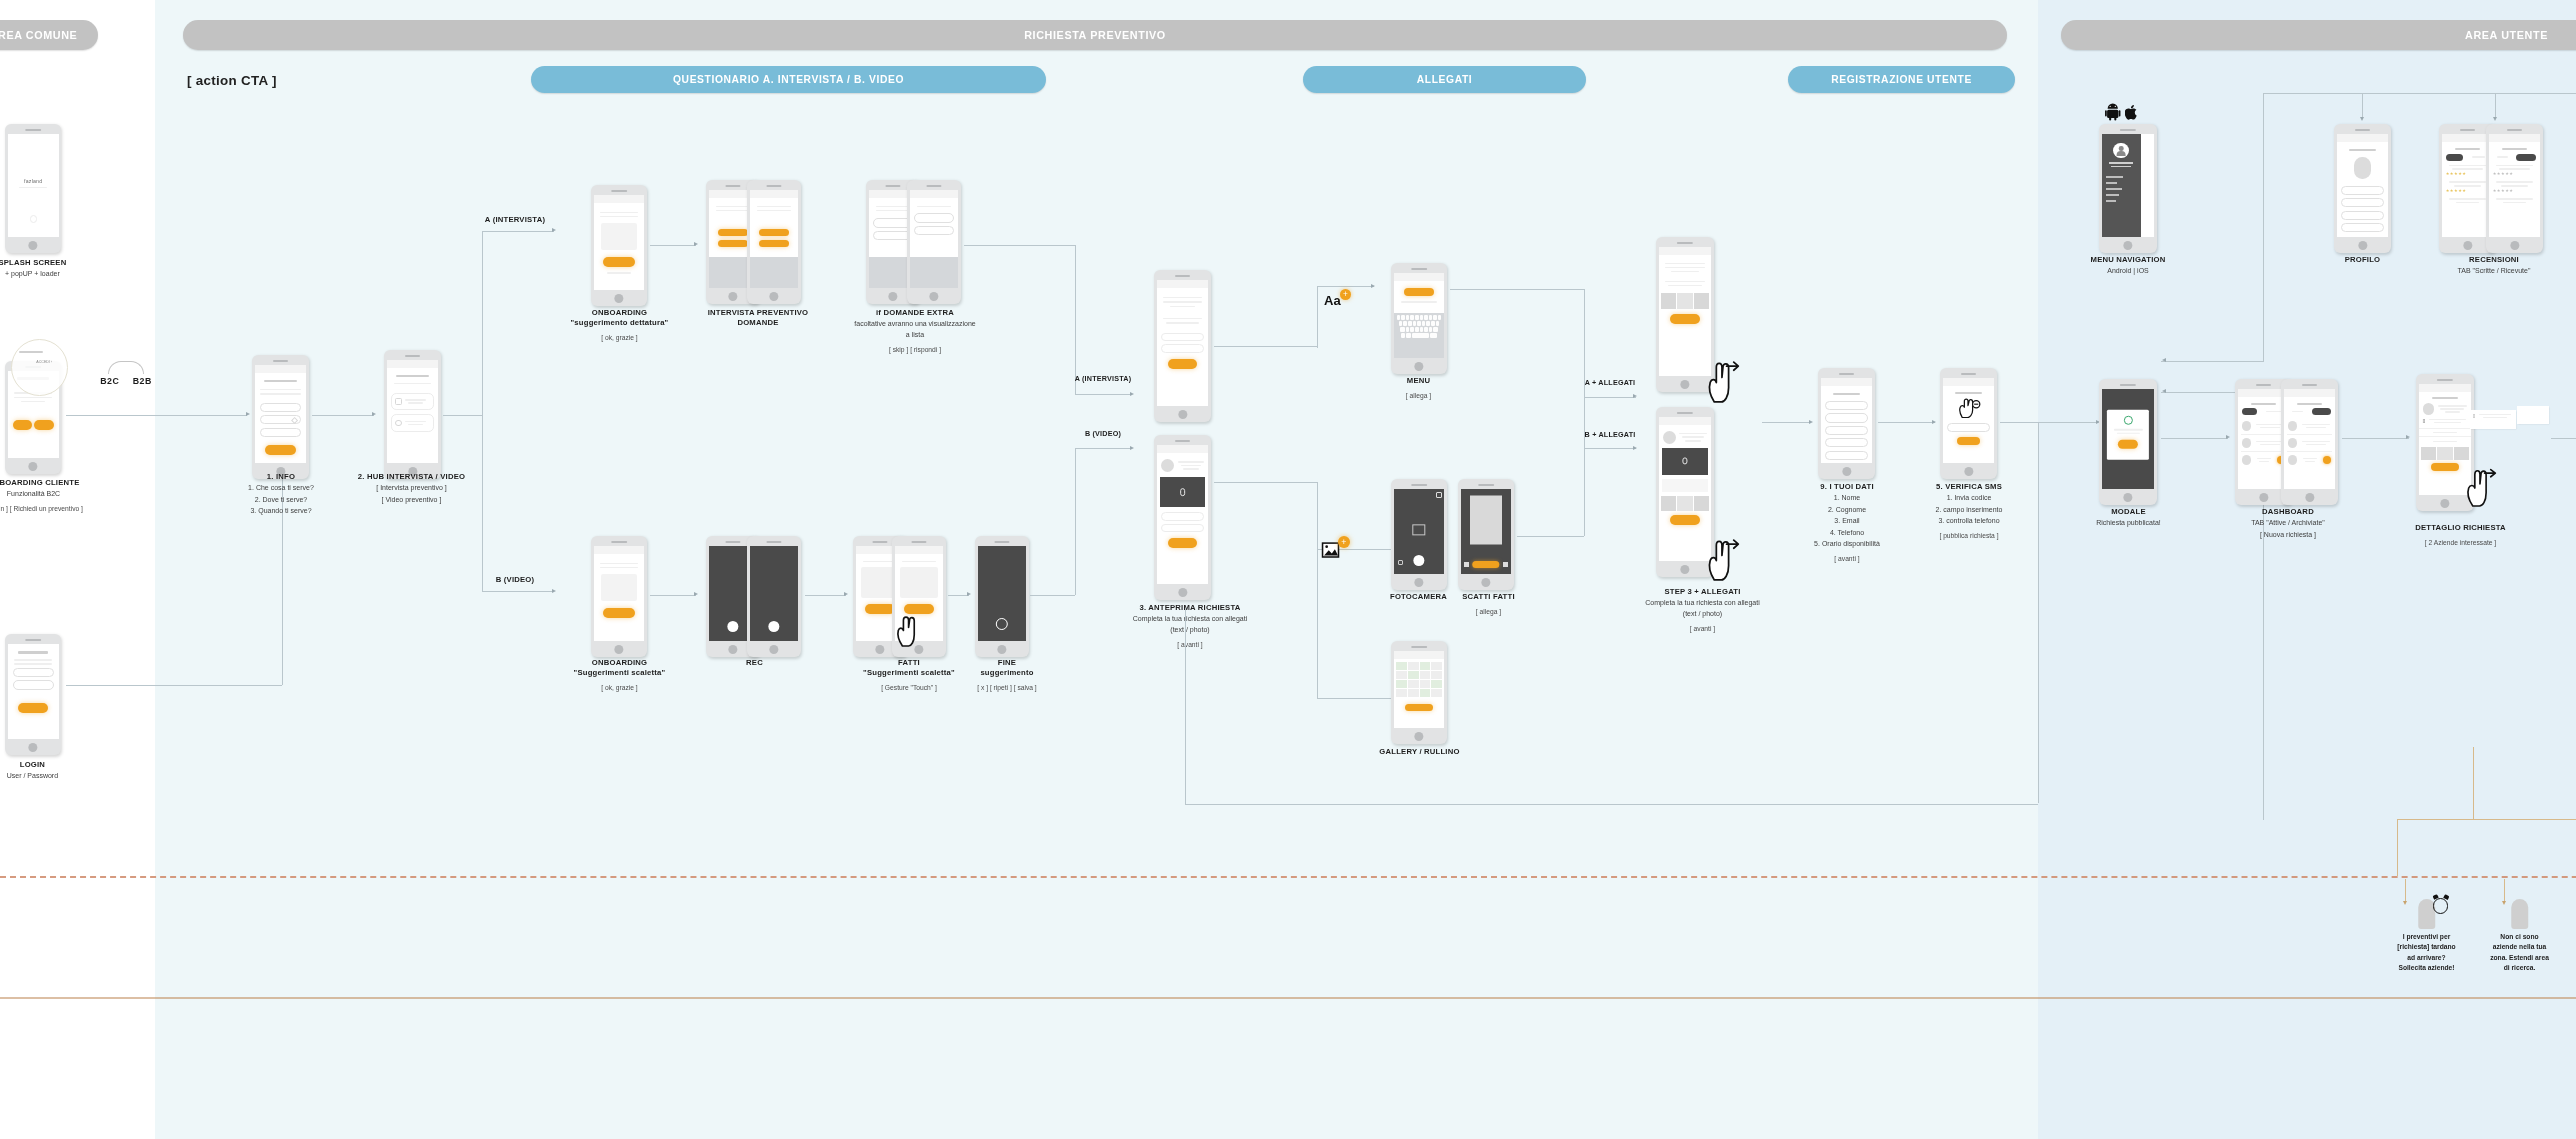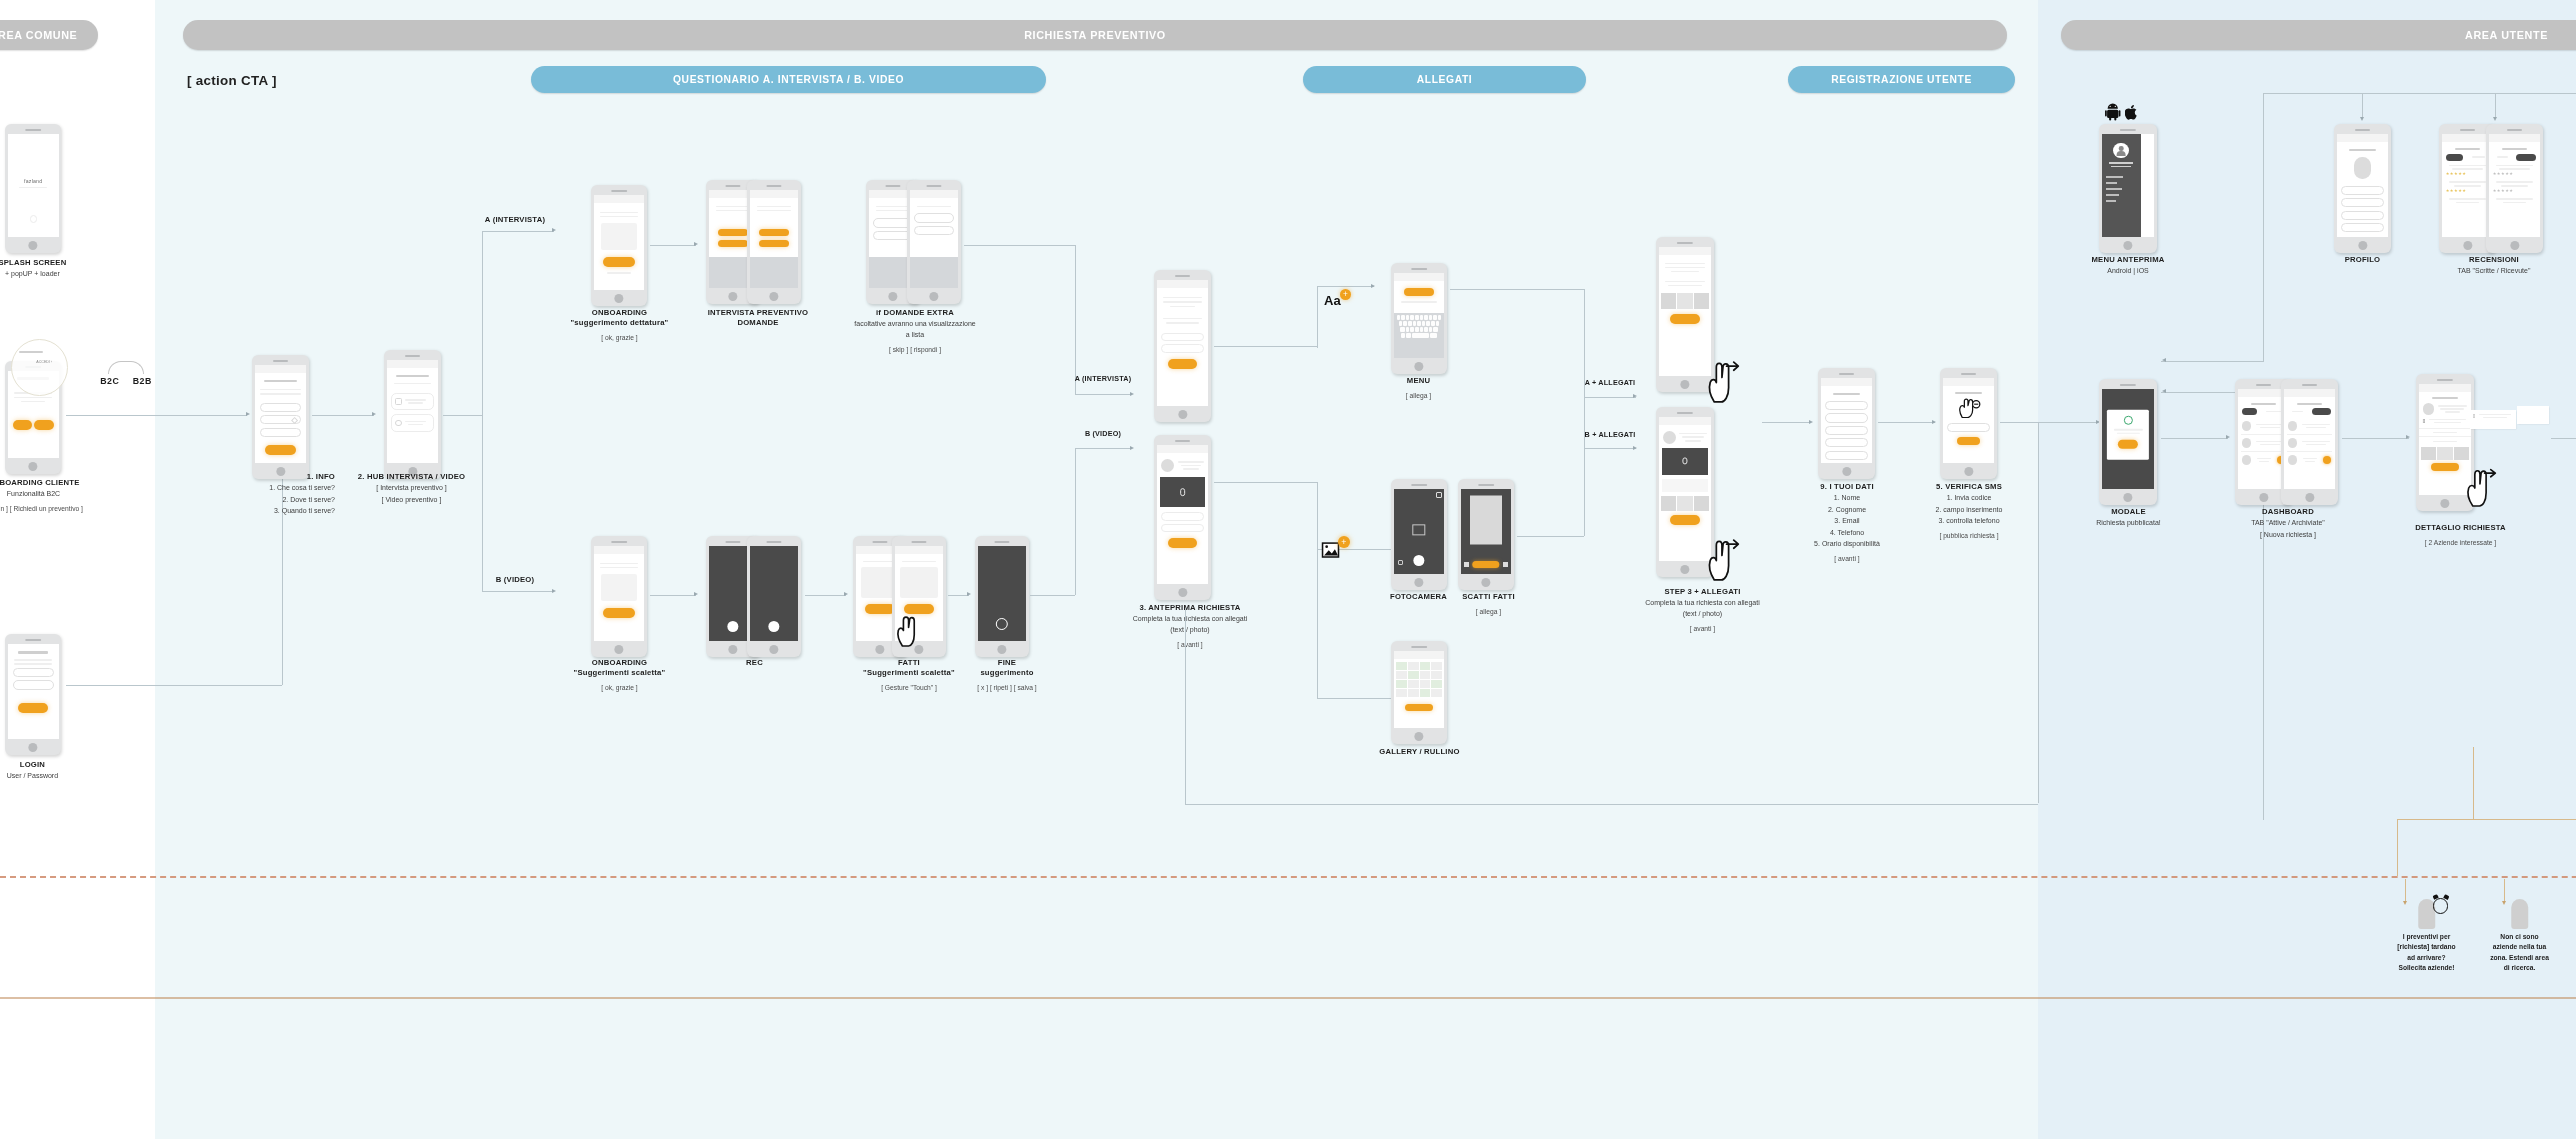--- a/index.html
+++ b/index.html
@@ -229,21 +229,21 @@
     <div class="bar lt" style="width:78%; height:1.5px; margin-top:2.6px;"></div>
     <div class="inp" style="width:80%; margin-top:8.2px;"></div>
     <div class="inp" style="width:80%; position:relative;">
       <span style="position:absolute; right:3.1px; top:1.5px; width:5.2px;height:5.2px;border:0.8px solid #d9d9d9; transform:rotate(45deg);"></span>
     </div>
     <div class="inp" style="width:80%;"></div>
     <div class="cta-btn" style="width:60%; margin-top:8.2px;"></div>
   </div>
   <div class="home"></div>
 </div>
-<div class="lbl" style="left:227px; top:472px; width:108px;text-align:right;">
+<div class="lbl" style="left:227px; top:472px; width:108px;">
   <div class="t">1. INFO</div>
   <div class="s">1. Che cosa ti serve?</div>
   <div class="s">2. Dove ti serve?</div>
   <div class="s">3. Quando ti serve?</div>
 </div>
 
 <div class="ln h" style="left:312px; top:415px; width:62px;"></div>
 <div class="arrowhead" style="left:372px; top:412px;"></div>
 
 <div class="phone" style="left:384px; top:350px; width:57px; height:129px;">
@@ -818,21 +818,21 @@
       <div style="height:1.5px;background:#bdbdbd;margin:9.3px 0 0 0;width:56%;"></div>
       <div style="height:1.5px;background:#bdbdbd;margin:4.6px 0 0 0;width:36%;"></div>
       <div style="height:1.5px;background:#bdbdbd;margin:4.6px 0 0 0;width:52%;"></div>
       <div style="height:1.5px;background:#bdbdbd;margin:4.6px 0 0 0;width:44%;"></div>
       <div style="height:1.5px;background:#bdbdbd;margin:4.6px 0 0 0;width:34%;"></div>
     </div>
   </div>
   <div class="home"></div>
 </div>
 <div class="lbl" style="left:2070px; top:255px; width:116px;">
-  <div class="t">MENU ANTEPRIMA</div>
+  <div class="t">MENU NAVIGATION</div>
   <div class="s">Android   |   iOS</div>
 </div>
 
 <div class="phone" style="left:2334px; top:124px; width:57px; height:129px;">
   <div class="notch"></div>
   <div class="screen">
     <div class="topbar"></div>
     <div class="bar dk" style="width:54%;height:2.1px;margin-top:6.2px;"></div>
     <div class="avatar" style="width:16.5px;height:21.6px;margin:6.2px auto 0 auto;border-radius:8.2px;"></div>
     <div class="inp" style="width:84%;margin-top:7.2px;"></div>

